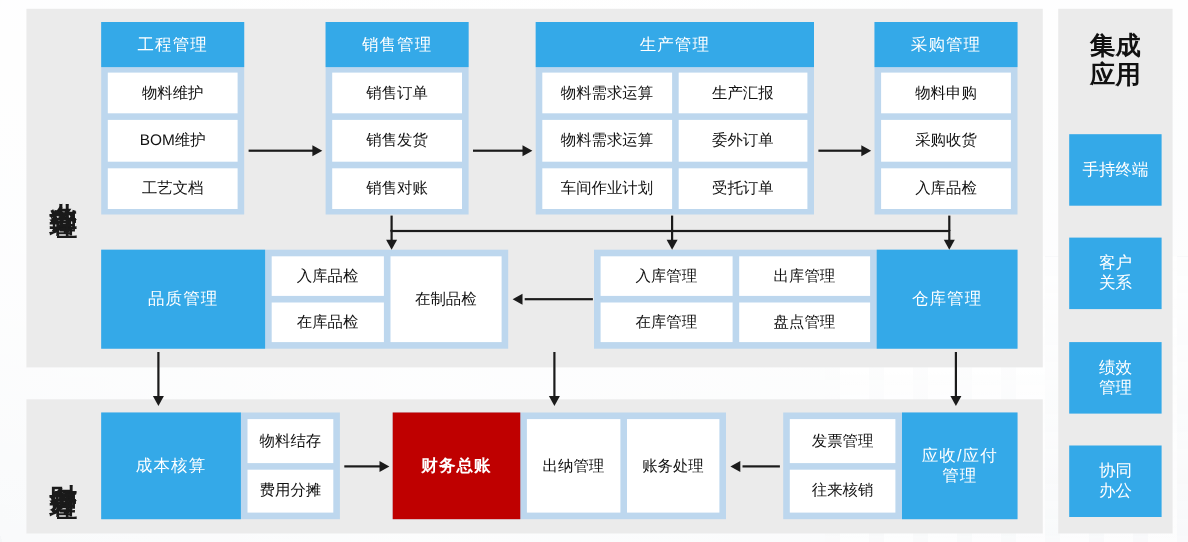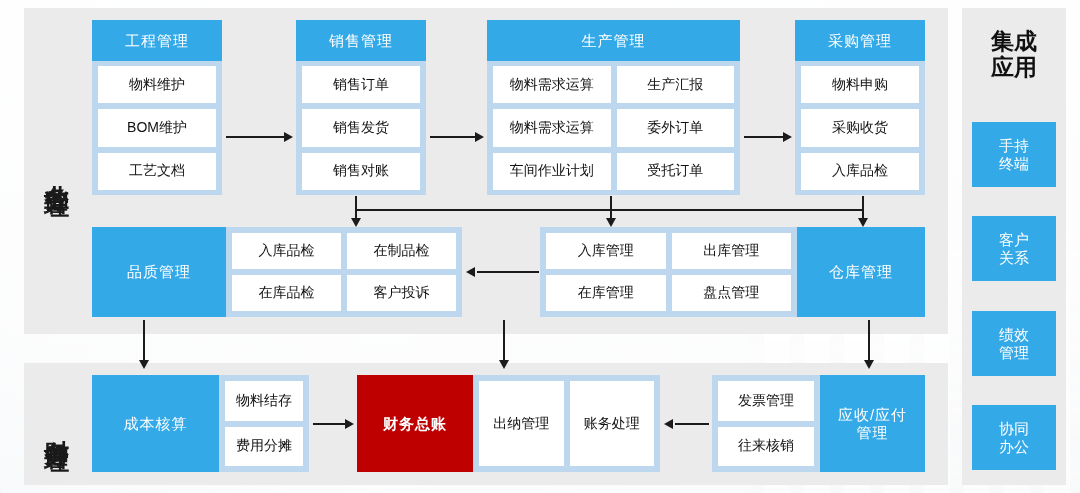--- a/index.html
+++ b/index.html
@@ -125,29 +125,28 @@
   <div class="mod col" style="left:795px;top:20px;width:130px;height:175px;">
     <div class="mod-head" style="height:41px;">采购管理</div>
     <div class="mod-body" style="padding:5px 6px;gap:6px;">
       <div class="cell" style="flex:1;">物料申购</div>
       <div class="cell" style="flex:1;">采购收货</div>
       <div class="cell" style="flex:1;">入库品检</div>
     </div>
   </div>
 
   <div class="mod" style="left:92px;top:227px;width:370px;height:90px;">
-    <div class="mod-head" style="width:134px;">品质管理</div>
+    <div class="mod-head" style="width:149px;">品质管理</div>
     <div class="mod-grid" style="padding:6px;gap:6px;">
       <div class="mod-col" style="gap:6px;">
         <div class="cell" style="flex:1;">入库品检</div>
         <div class="cell" style="flex:1;">在库品检</div>
       </div>
       <div class="mod-col" style="gap:6px;">
         <div class="cell" style="flex:1;">在制品检</div>
-        <div class="cell" style="flex:1;">客户投诉</div>
       </div>
     </div>
   </div>
 
   <div class="mod" style="left:540px;top:227px;width:385px;height:90px;">
     <div class="mod-grid" style="padding:6px;gap:6px;flex:1;">
       <div class="mod-col" style="gap:6px;">
         <div class="cell" style="flex:1;">入库管理</div>
         <div class="cell" style="flex:1;">在库管理</div>
       </div>
@@ -192,21 +191,21 @@
       <span>管理</span>
     </div>
   </div>
 
   <div class="side-panel" style="left:962px;top:8px;width:104px;height:477px;"></div>
   <div class="side-title" style="left:962px;top:28px;width:104px;">
     <div>集成</div>
     <div>应用</div>
   </div>
 
-  <div class="side-item" style="left:972px;top:122px;width:84px;height:65px;flex-direction:column;">
+  <div class="side-item" style="left:972px;top:122px;width:84px;height:65px;">
     <span>手持</span>
     <span>终端</span>
   </div>
   <div class="side-item" style="left:972px;top:216px;width:84px;height:65px;flex-direction:column;">
     <span>客户</span>
     <span>关系</span>
   </div>
   <div class="side-item" style="left:972px;top:311px;width:84px;height:65px;flex-direction:column;">
     <span>绩效</span>
     <span>管理</span>

